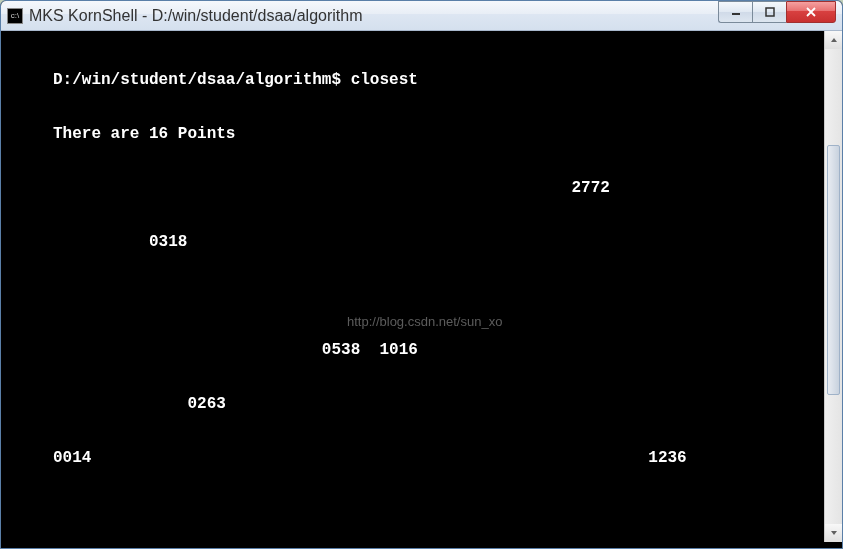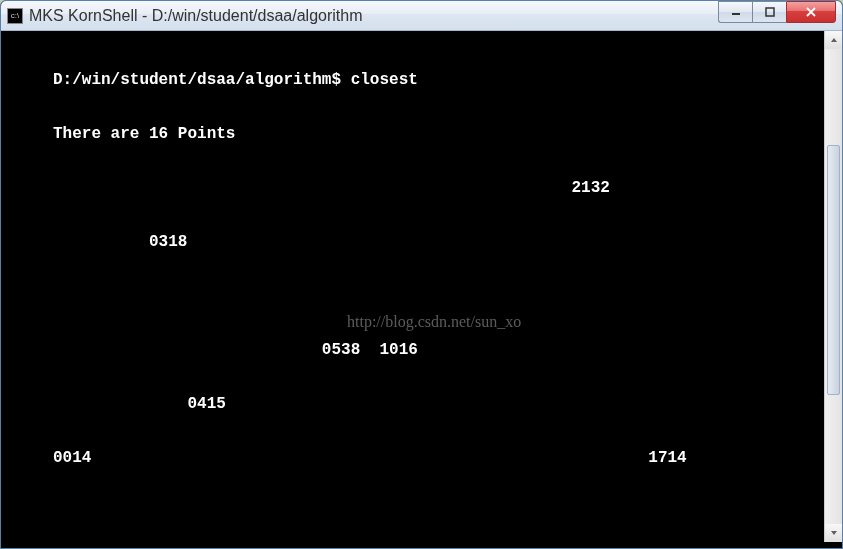--- a/index.html
+++ b/index.html
@@ -101,22 +101,22 @@
       padding: 4px 0 0 0;
       overflow: hidden;
       white-space: pre;
       margin-left: 46px;
     }
     .terminal-line {
       height: 18px;
     }
     .watermark {
       position: absolute;
-      font-family: Liberation Serif, serif;
-      font-size: 16px;
+      font-family: Liberation Sans, sans-serif;
+      font-size: 13px;
       color: rgba(130,130,130,0.7);
       font-weight: normal;
       pointer-events: none;
     }
     .scrollbar {
       position: absolute;
       top: 30px;
       right: 0;
       width: 18px;
       bottom: 6px;
@@ -176,26 +176,26 @@
         <svg width="12" height="10">
             <path d="M2,1 L10,9 M10,1 L2,9" stroke="#fff" stroke-width="1.8"></path>
           </svg>
       </div>
     </div>
   </div>
 
   <div class="terminal">
     <div class="terminal-line"><span>D:/win/student/dsaa/algorithm$ </span><span>closest</span></div>
     <div class="terminal-line">There are 16 Points</div>
-    <div class="terminal-line">                                                      2132</div>
+    <div class="terminal-line">                                                      2772</div>
     <div class="terminal-line">          0318</div>
     <div class="terminal-line"></div>
     <div class="terminal-line">                            0538  1016</div>
-    <div class="terminal-line">              0415</div>
-    <div class="terminal-line">0014                                                          1714</div>
+    <div class="terminal-line">              0263</div>
+    <div class="terminal-line">0014                                                          1236</div>
     <div class="terminal-line"></div>
     
     
     
     
     
     
     
     
     

